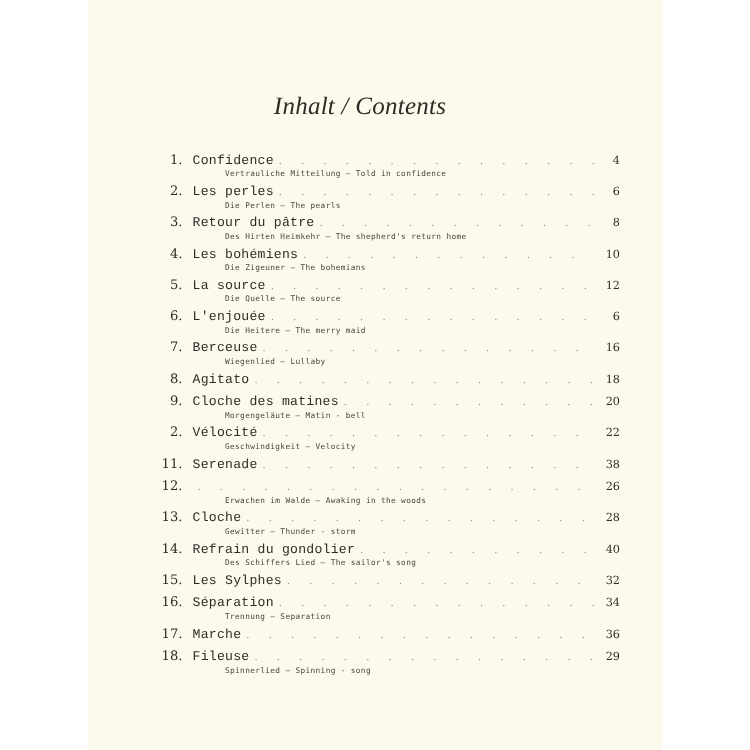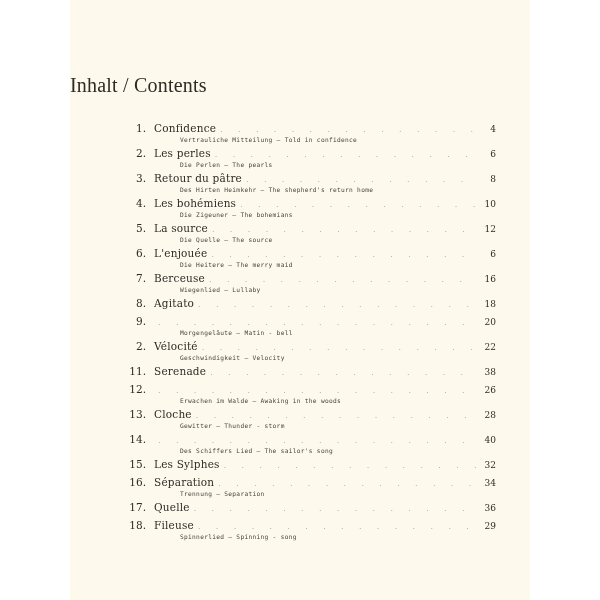--- a/index.html
+++ b/index.html
@@ -6,34 +6,35 @@
   body {
     width: 600px; height: 600px; background: #ffffff;
     position: relative; overflow: hidden;
   }
   .page {
     position: absolute; left: 70px; top: 0; width: 460px; height: 600px;
     background: #fdf9ec;
   }
   .title {
     position: absolute; left: 0; width: 436px; top: 74px;
+    text-align: center;
     font-family: "Liberation Serif", serif;
-    font-size: 20px; color: #2e2b27; letter-spacing: 0.2px;
+    font-size: 20px; color: #2e2b27; letter-spacing: 0.2px; font-style: italic;
   }
   .toc {
     position: absolute; left: 50px; top: 121px; width: 376px;
     font-family: "DejaVu Serif", serif; color: #2f2c28;
   }
   .entry { position: relative; }
   .row {
     display: flex; align-items: baseline; height: 14px; line-height: 14px;
     font-size: 10.5px;
   }
   .num { width: 26px; text-align: right; padding-right: 8px; flex: none; }
-  .name { flex: none; white-space: nowrap; letter-spacing: 0.2px; }
+  .name { flex: none; white-space: nowrap; letter-spacing: 0.2px; font-family: Liberation Mono, monospace; }
   .leader {
     flex: 1 1 auto; overflow: hidden; white-space: nowrap; margin: 0 4px;
     color: #9a958b; font-size: 8px; letter-spacing: 6.4px;
   }
   .page-no { flex: none; width: 16px; text-align: right; font-size: 9px; }
   .sub {
     height: 10px; line-height: 10px; font-size: 6.2px;
     font-family: "DejaVu Sans Mono", monospace; color: #4a463f;
     letter-spacing: 0.3px; padding-left: 60px; white-space: nowrap;
     margin-bottom: 1px;
@@ -115,20 +116,21 @@
       <span class="name">Agitato</span>
       <span class="leader">. . . . . . . . . . . . . . . . . . . . . . . . . . . . . . . . . . . .</span>
       <span class="page-no">18</span>
     </div>
 
   <div class="gap" style="height: 4px;"></div>
       </div>
       <div class="entry">
     <div class="row">
       <span class="num">9.</span>
+      <span class="name">Cloche des matines</span>
       <span class="leader">. . . . . . . . . . . . . . . . . . . . . . . . . . . . . . . . . . . .</span>
       <span class="page-no">20</span>
     </div>
     <div class="sub">Morgengeläute  –  Matin - bell</div>
   </div>
       <div class="entry">
     <div class="row">
       <span class="num">2.</span>
       <span class="name">Vélocité</span>
       <span class="leader">. . . . . . . . . . . . . . . . . . . . . . . . . . . . . . . . . . . .</span>
@@ -159,20 +161,21 @@
       <span class="num">13.</span>
       <span class="name">Cloche</span>
       <span class="leader">. . . . . . . . . . . . . . . . . . . . . . . . . . . . . . . . . . . .</span>
       <span class="page-no">28</span>
     </div>
     <div class="sub">Gewitter  –  Thunder - storm</div>
   </div>
       <div class="entry">
     <div class="row">
       <span class="num">14.</span>
+      <span class="name">Refrain du gondolier</span>
       <span class="leader">. . . . . . . . . . . . . . . . . . . . . . . . . . . . . . . . . . . .</span>
       <span class="page-no">40</span>
     </div>
     <div class="sub">Des Schiffers Lied  –  The sailor's song</div>
   </div>
       <div class="entry">
     <div class="row">
       <span class="num">15.</span>
       <span class="name">Les Sylphes</span>
       <span class="leader">. . . . . . . . . . . . . . . . . . . . . . . . . . . . . . . . . . . .</span>
@@ -186,21 +189,21 @@
       <span class="num">16.</span>
       <span class="name">Séparation</span>
       <span class="leader">. . . . . . . . . . . . . . . . . . . . . . . . . . . . . . . . . . . .</span>
       <span class="page-no">34</span>
     </div>
     <div class="sub">Trennung  –  Separation</div>
   </div>
       <div class="entry">
     <div class="row">
       <span class="num">17.</span>
-      <span class="name">Quelle</span>
+      <span class="name">Marche</span>
       <span class="leader">. . . . . . . . . . . . . . . . . . . . . . . . . . . . . . . . . . . .</span>
       <span class="page-no">36</span>
     </div>
 
   <div class="gap" style="height: 4px;"></div>
       </div>
       <div class="entry">
     <div class="row">
       <span class="num">18.</span>
       <span class="name">Fileuse</span>

